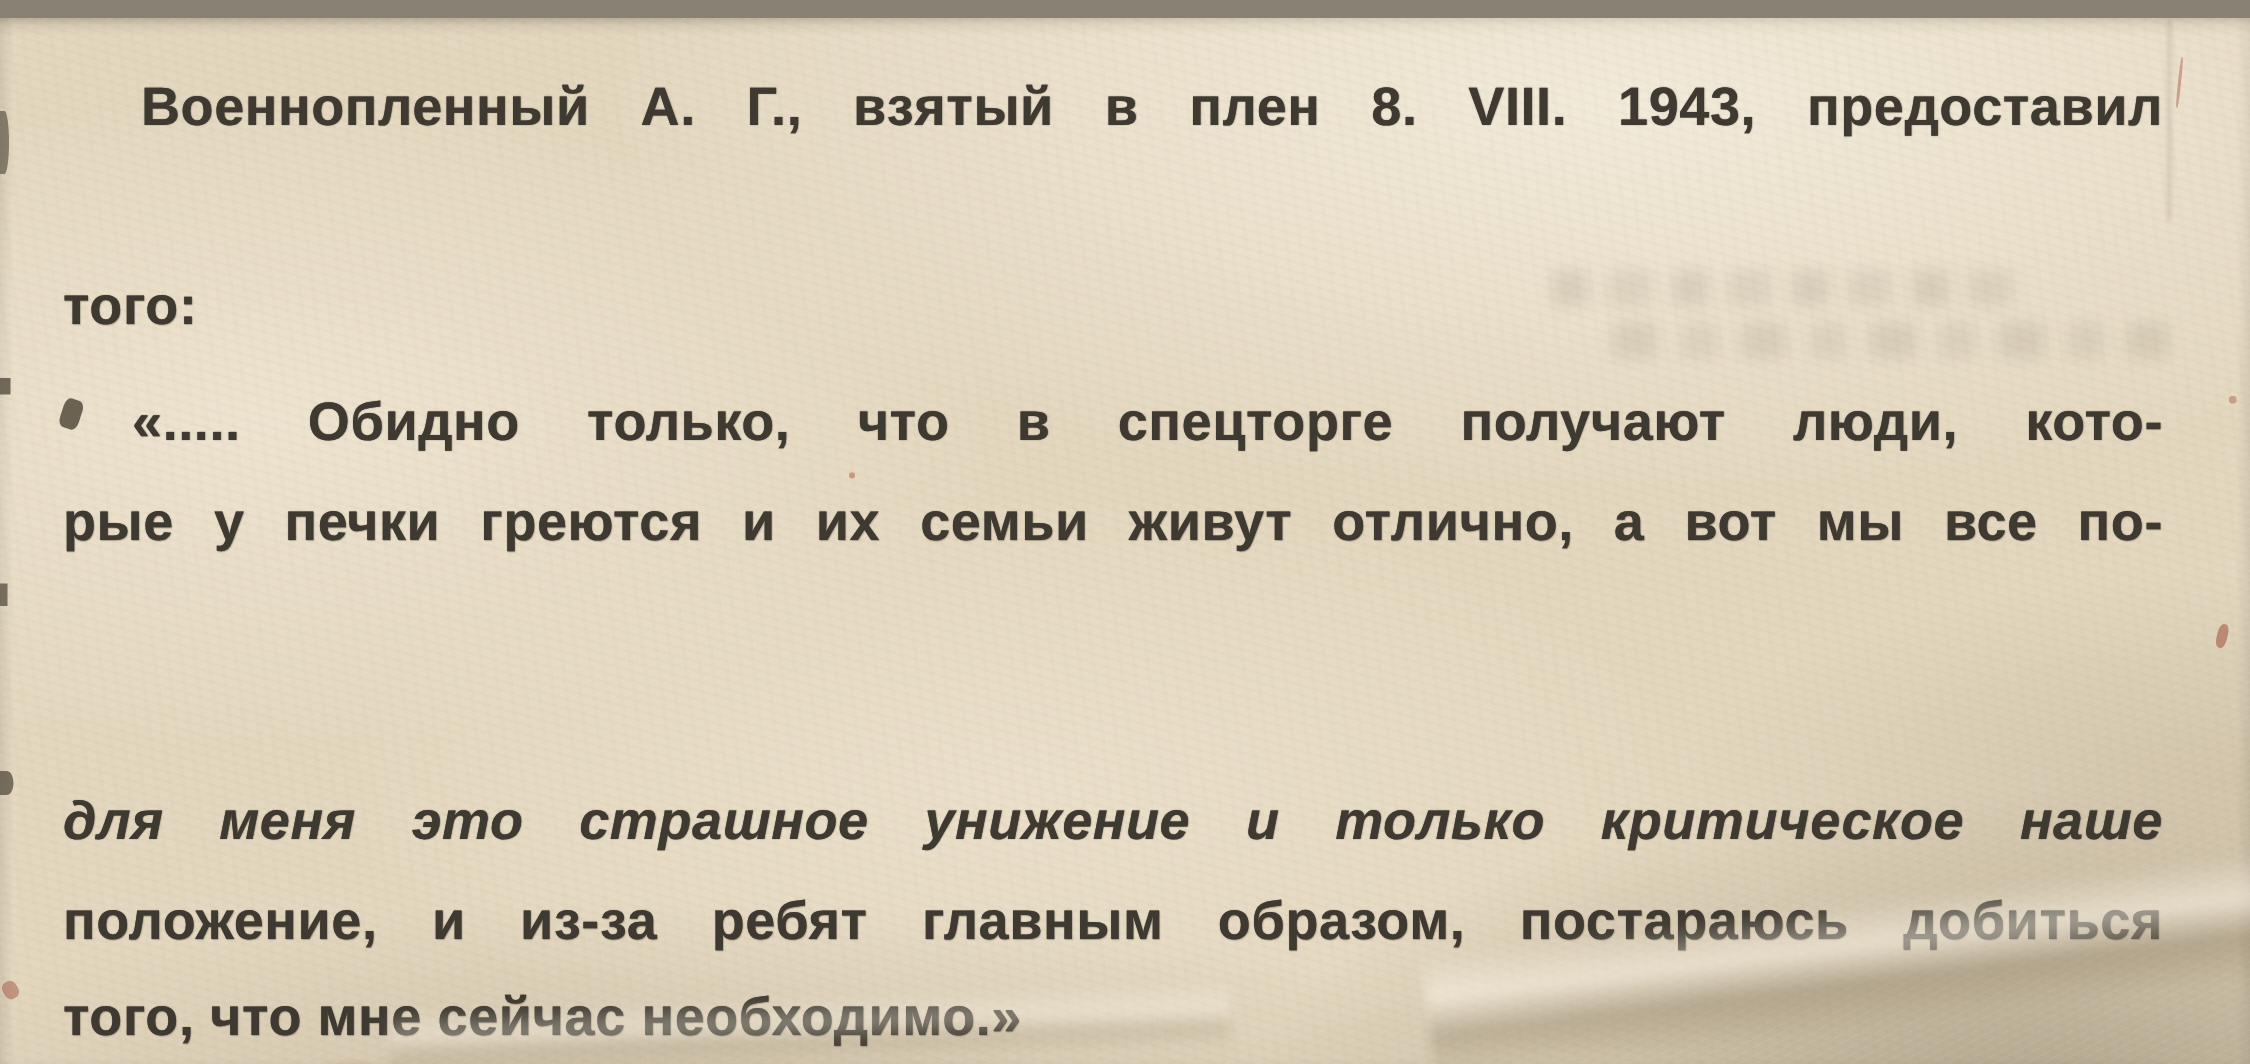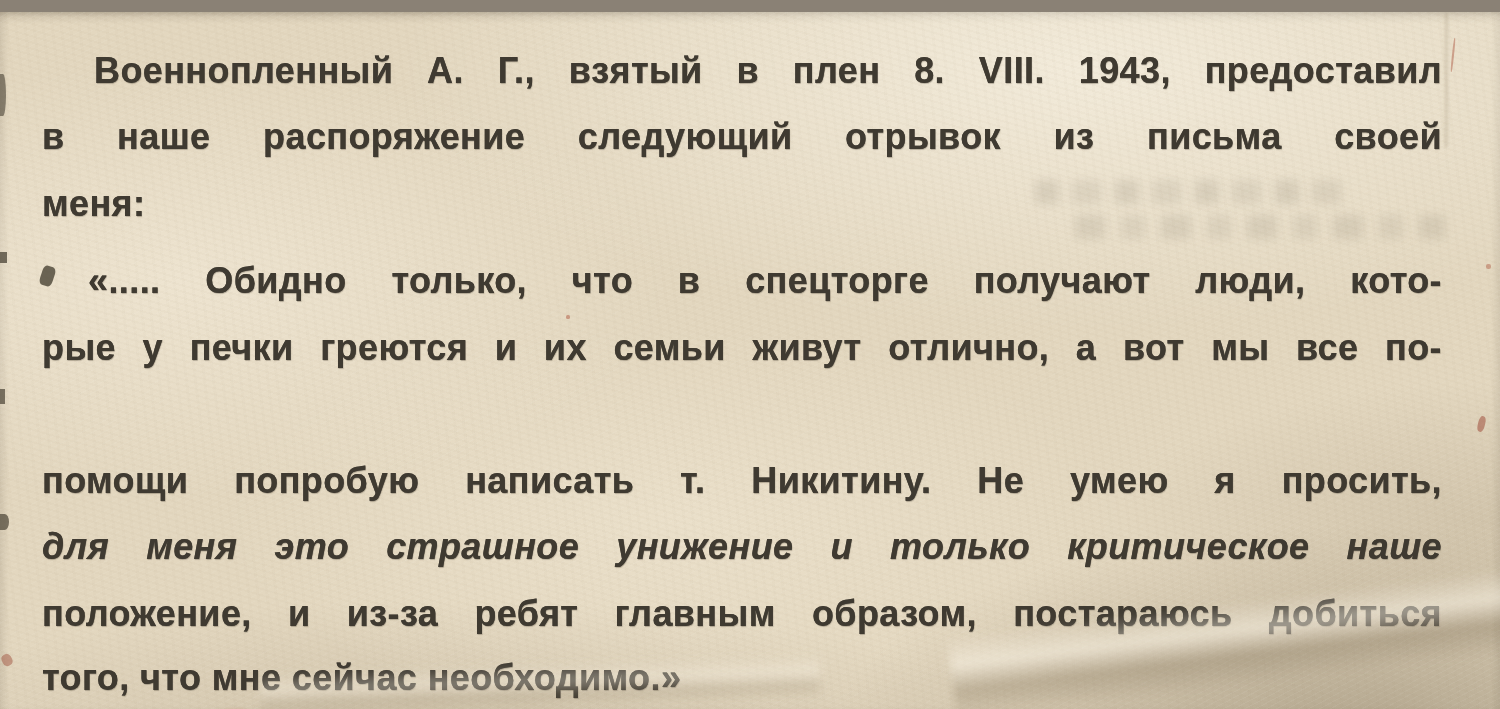--- a/index.html
+++ b/index.html
@@ -134,25 +134,23 @@
 
 <div class="page">
 
   <div class="texture"></div>
 
   <div class="ghost g1"></div>
   <div class="ghost g2"></div>
 
   <div class="textblock">
     <div class="line l1">Военнопленный А. Г., взятый в плен 8. VIII. 1943, предоставил</div>
-    <div class="line l2">в наше распоряжение следующий отрывок из письма своей</div>
-    <div class="line l3 start-left">меня:</div>
+    <div class="line l3 start-left">того:</div>
     <div class="line l5">рые у печки греются и их семьи живут отлично, а вот мы все по-</div>
     <div class="line l4">«..... Обидно только, что в спецторге получают люди, кото-</div>
-    <div class="line l7">помощи попробую написать т. Никитину. Не умею я просить,</div>
     <div class="line l8">для меня это страшное унижение и только критическое наше</div>
     <div class="line l9">положение, и из-за ребят главным образом, постараюсь добиться</div>
     <div class="line l10 start-left">того, что мне сейчас необходимо.»</div>
   </div>
 
   <div class="crease c1"></div>
   <div class="crease c2"></div>
   <div class="crease c3"></div>
 
   <div class="mark dark m1"></div>

